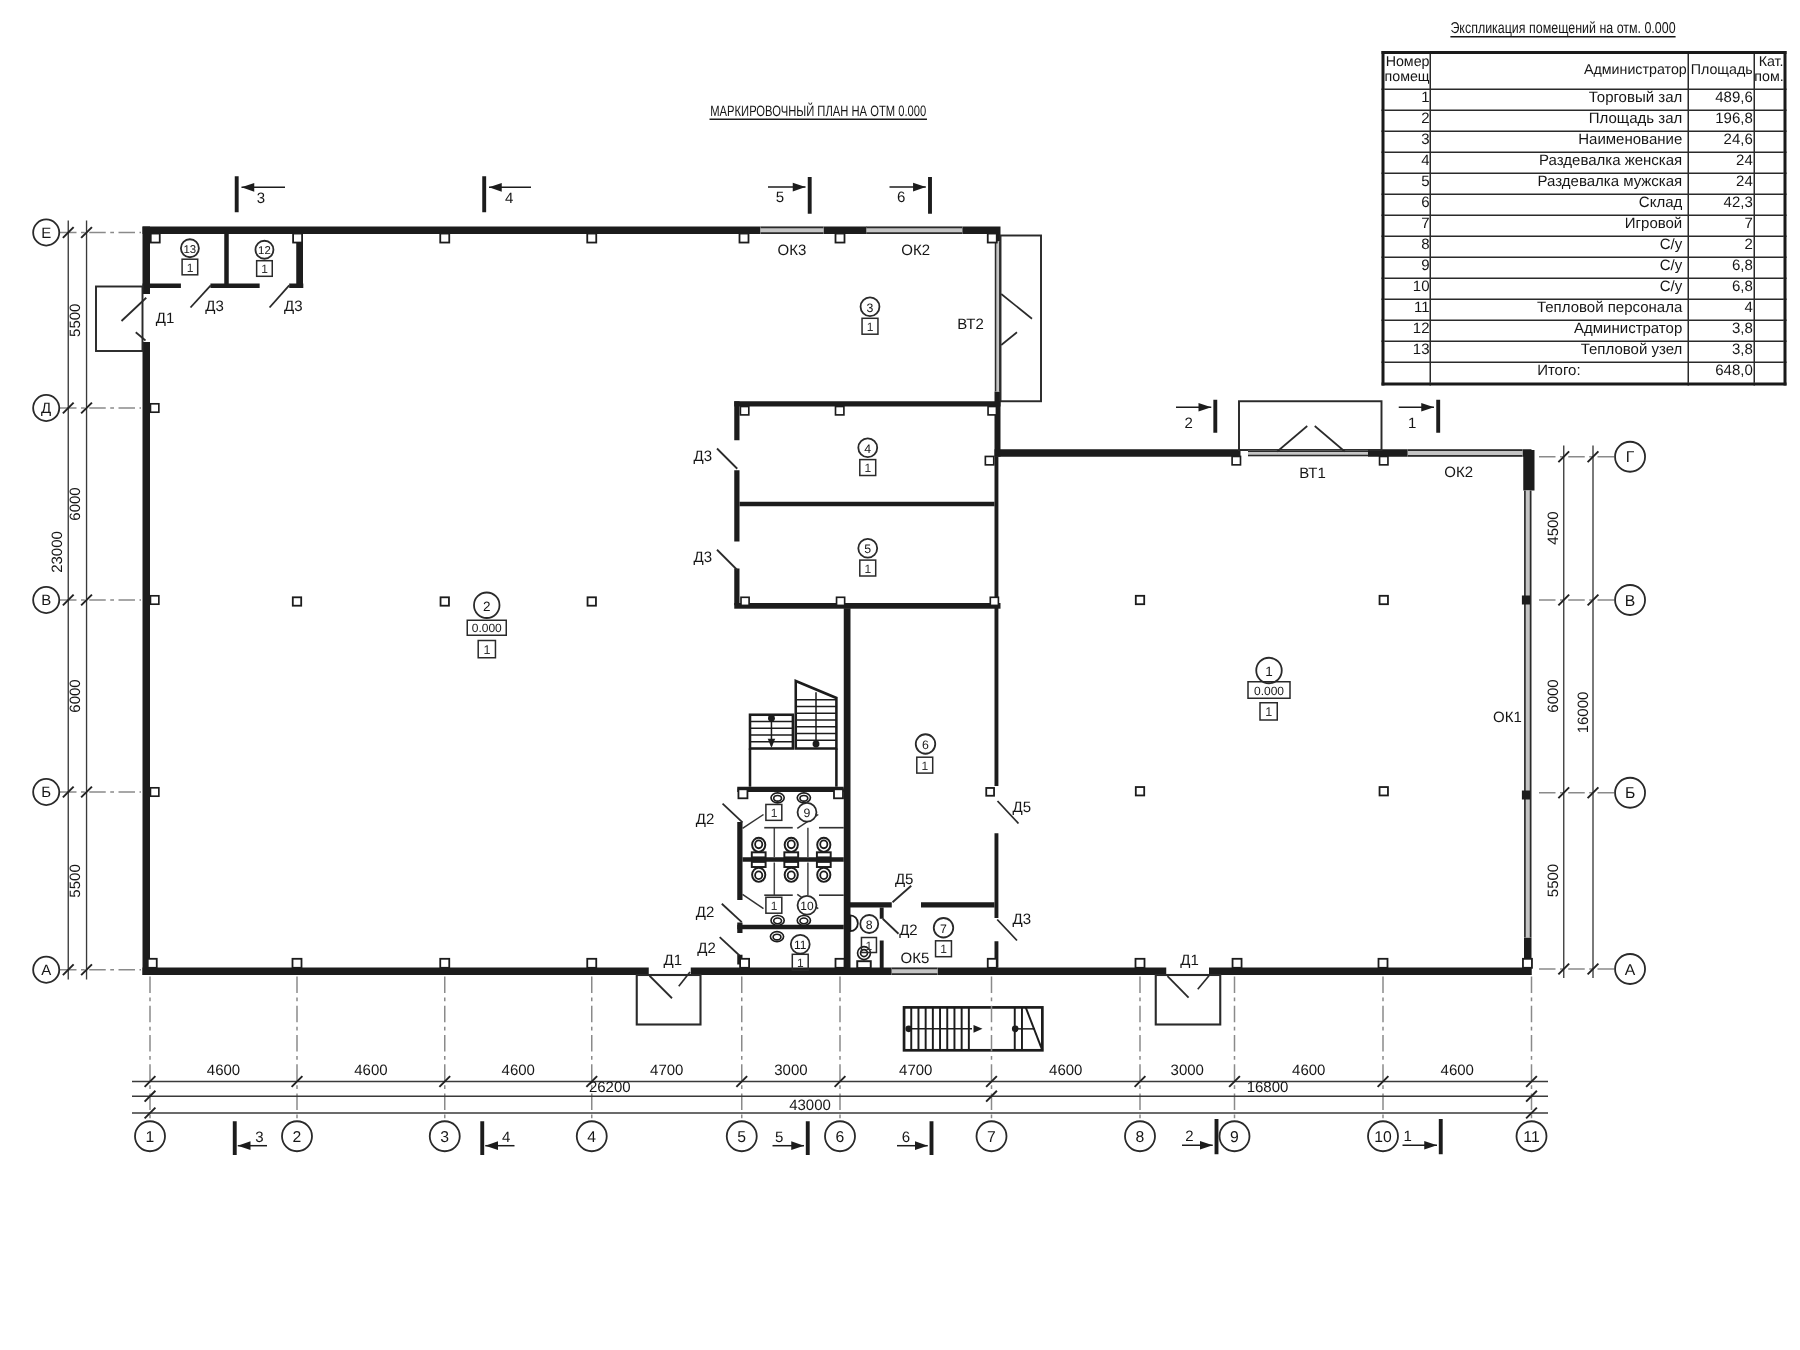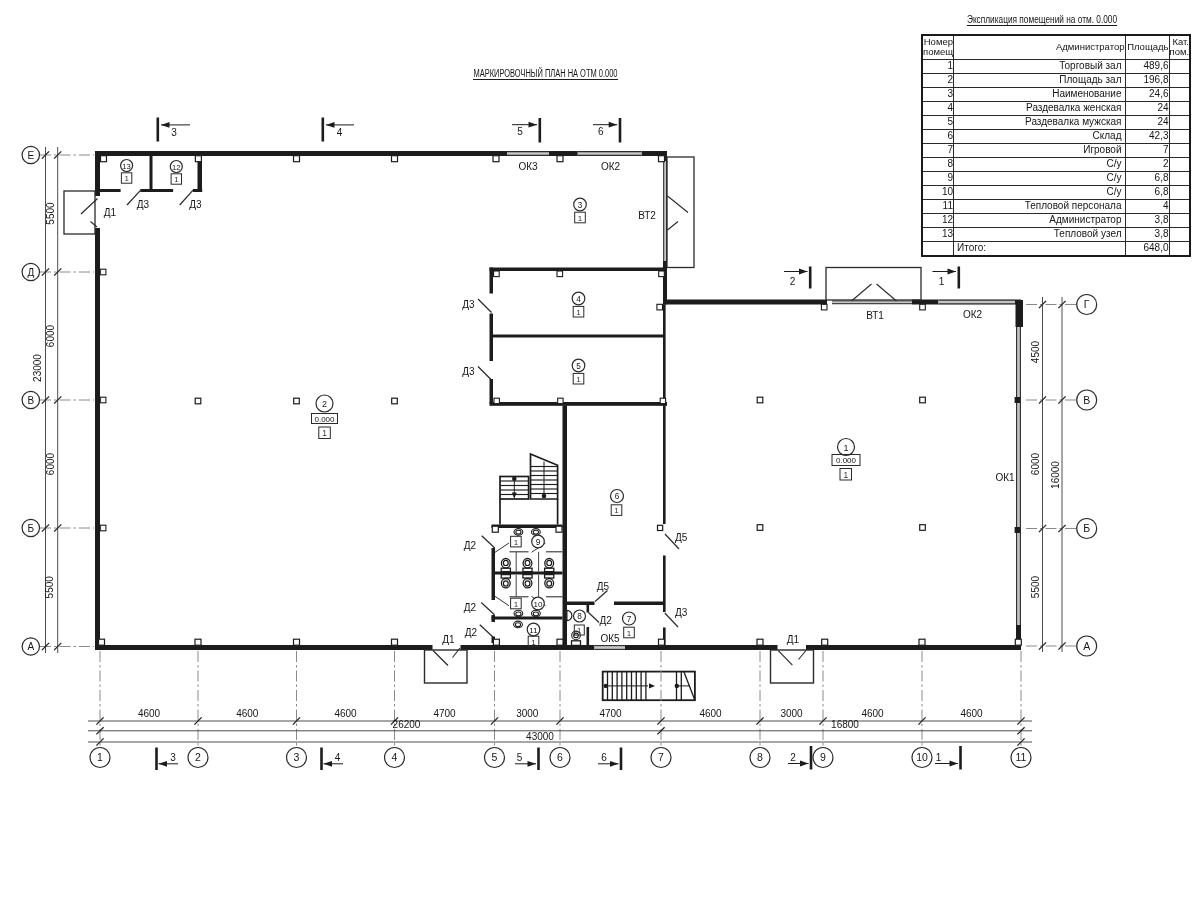--- a/index.html
+++ b/index.html
@@ -5,21 +5,21 @@
 #page{position:relative;width:1200px;height:900px;background:#ffffff;font-family:"Liberation Sans",sans-serif;overflow:hidden}
 #page svg{position:absolute;left:0;top:0}
 #ttitle{position:absolute;left:908px;top:13px;width:268px;text-align:center;font-size:10.5px;color:#161616;transform:scaleX(0.79);transform-origin:50% 50%}
 #ttitle{text-decoration:underline;text-underline-offset:2px}
 #expl{position:absolute;left:921px;top:34px;width:268px;border-collapse:collapse;table-layout:fixed;color:#161616}
 #expl td{border:1px solid #2a2a2a;padding:0 3px;font-size:10px;height:13px;line-height:12px;overflow:hidden;white-space:nowrap}
 #expl{border:2px solid #1a1a1a}
 #expl tr.hdr td{height:22.5px;font-size:9.5px;line-height:10px}
 #expl td.c{text-align:right;padding:0}
 #expl td.l{text-align:right}
-#expl td.r{text-align:left}
+#expl td.r{text-align:center}
 #expl col.c1{width:31.5px}#expl col.c2{width:171.5px}#expl col.c3{width:44px}#expl col.c4{width:21px}
 </style></head>
 <body>
 <div id="page">
 <svg width="1200" height="900" viewBox="0 0 1200 900" font-family="&quot;Liberation Sans&quot;,sans-serif">
 
 <g>
         <text x="545.5" y="77" font-size="10" text-anchor="middle" fill="#161616" textLength="144" lengthAdjust="spacingAndGlyphs">МАРКИРОВОЧНЫЙ ПЛАН НА ОТМ 0.000</text>
         <line x1="473" y1="79.5" x2="618" y2="79.5" stroke="#1c1c1c" stroke-width="1.1"></line>
       </g>

